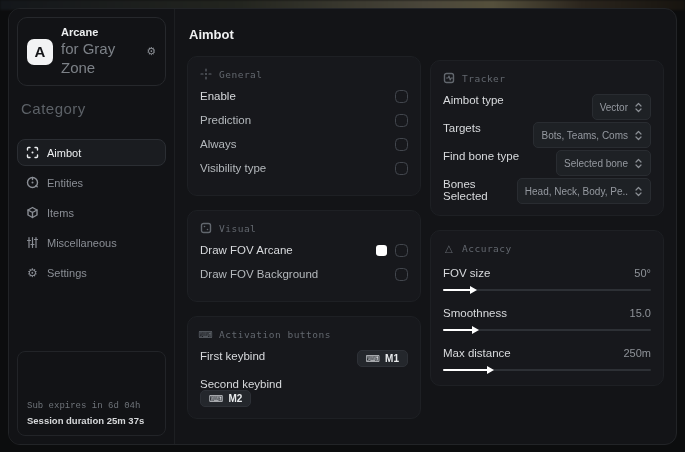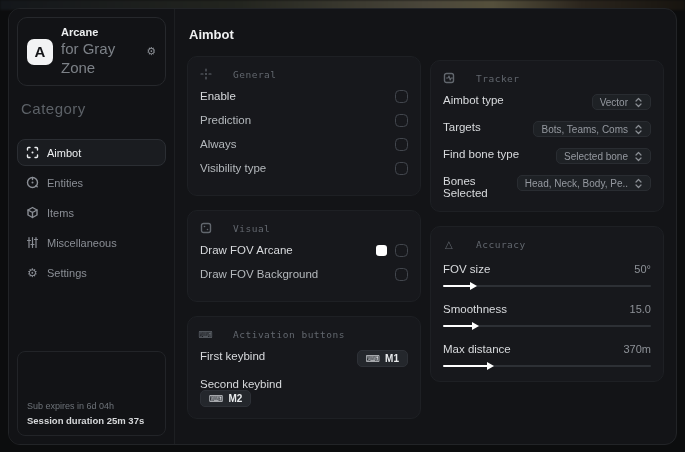--- a/index.html
+++ b/index.html
@@ -66,37 +66,37 @@
   }
   .nav-icon { width:13px; height:13px; display:flex; align-items:center; justify-content:center; }
   .nav-icon svg { display:block; }
   .gear-glyph { font-family:"DejaVu Sans", sans-serif; font-size:12px; line-height:1; }
 
   .sidebar-footer {
     margin-top:auto;
     border:1px solid #222428; border-radius:8px;
     padding:7px 9px; line-height:1.5;
   }
-  .footer-line1 { font-family:Liberation Sans, sans-serif; font-size:9px; color:#6e7379;margin-top:41px; }
+  .footer-line1 { font-family:Liberation Mono, monospace; font-size:9px; color:#6e7379;margin-top:41px; }
   .footer-line2 { font-size:9.5px; color:#d7d9db; font-weight:bold; }
 
   
   .main { flex:1; padding:12px 12px 12px 12px; display:flex; flex-direction:column; }
   .page-title { font-size:13px; font-weight:bold; color:#f0f1f2; margin:6px 2px 14px 2px; }
   .columns { display:flex; gap:9px; align-items:flex-start; }
   .col { flex:1; display:flex; flex-direction:column; }
   .card {
     background:#17181c;
     border:1px solid #1e2024;
     border-radius:10px;
     padding:11px 12px;
     margin-bottom:14px;
   }
   .card-header {
-    display:flex; align-items:center; gap:21px;
+    display:flex; align-items:center; gap:7px;
     font-family:"DejaVu Sans Mono", monospace;
     font-size:9.5px; letter-spacing:0.5px;
     color:#62676e;
     margin-bottom:10px;
   }
   .card-header .hdr-icon { width:12px; height:12px; display:flex; align-items:center; justify-content:center;
     font-family:"DejaVu Sans", sans-serif; font-size:10px; }
   .row {
     display:flex; align-items:flex-start; justify-content:space-between;
     min-height:22px;
@@ -110,21 +110,21 @@
     width:13px; height:13px; border-radius:4.5px;
     border:1.5px solid #42464d; background:transparent; cursor:pointer;
   }
   .swatch { width:11px; height:11px; border-radius:3px; cursor:pointer; }
 
   .pill {
     display:flex; align-items:center; gap:6px;
     background:#1e2125; border:1px solid #292c31;
     border-radius:5px; padding:2px 7px;
     font-size:10px; color:#9599a0; cursor:pointer;
-    height:16px; white-space:nowrap;
+    height:26px; white-space:nowrap;
   }
   .pill .chevrons { color:#8a8e94; display:flex; }
   .keypill {
     display:flex; align-items:center; gap:5px;
     background:#24272c; border:1px solid #2d3036;
     border-radius:5px; padding:2px 8px;
     font-size:10px; font-weight:bold; color:#e8eaec; cursor:pointer;
     height:17px;
   }
   .keypill .kb-icon { font-family:"DejaVu Sans", sans-serif; font-size:10px; font-weight:normal; color:#c9ccd0; }
@@ -377,21 +377,21 @@
             <div class="slider">
               <div class="slider-track"></div>
               <div class="slider-fill" style="width: 15%;"></div>
               <div class="slider-thumb" style="left: 15%;"></div>
             </div>
           </div>
 
           <div class="acc-row" style="margin-bottom:0;">
             <div class="acc-top">
               <span class="row-label">Max distance</span>
-              <span class="acc-value">370m</span>
+              <span class="acc-value">250m</span>
             </div>
             <div class="slider">
               <div class="slider-track"></div>
               <div class="slider-fill" style="width: 22%;"></div>
               <div class="slider-thumb" style="left: 22%;"></div>
             </div>
           </div>
         </div>
 
       </div>

